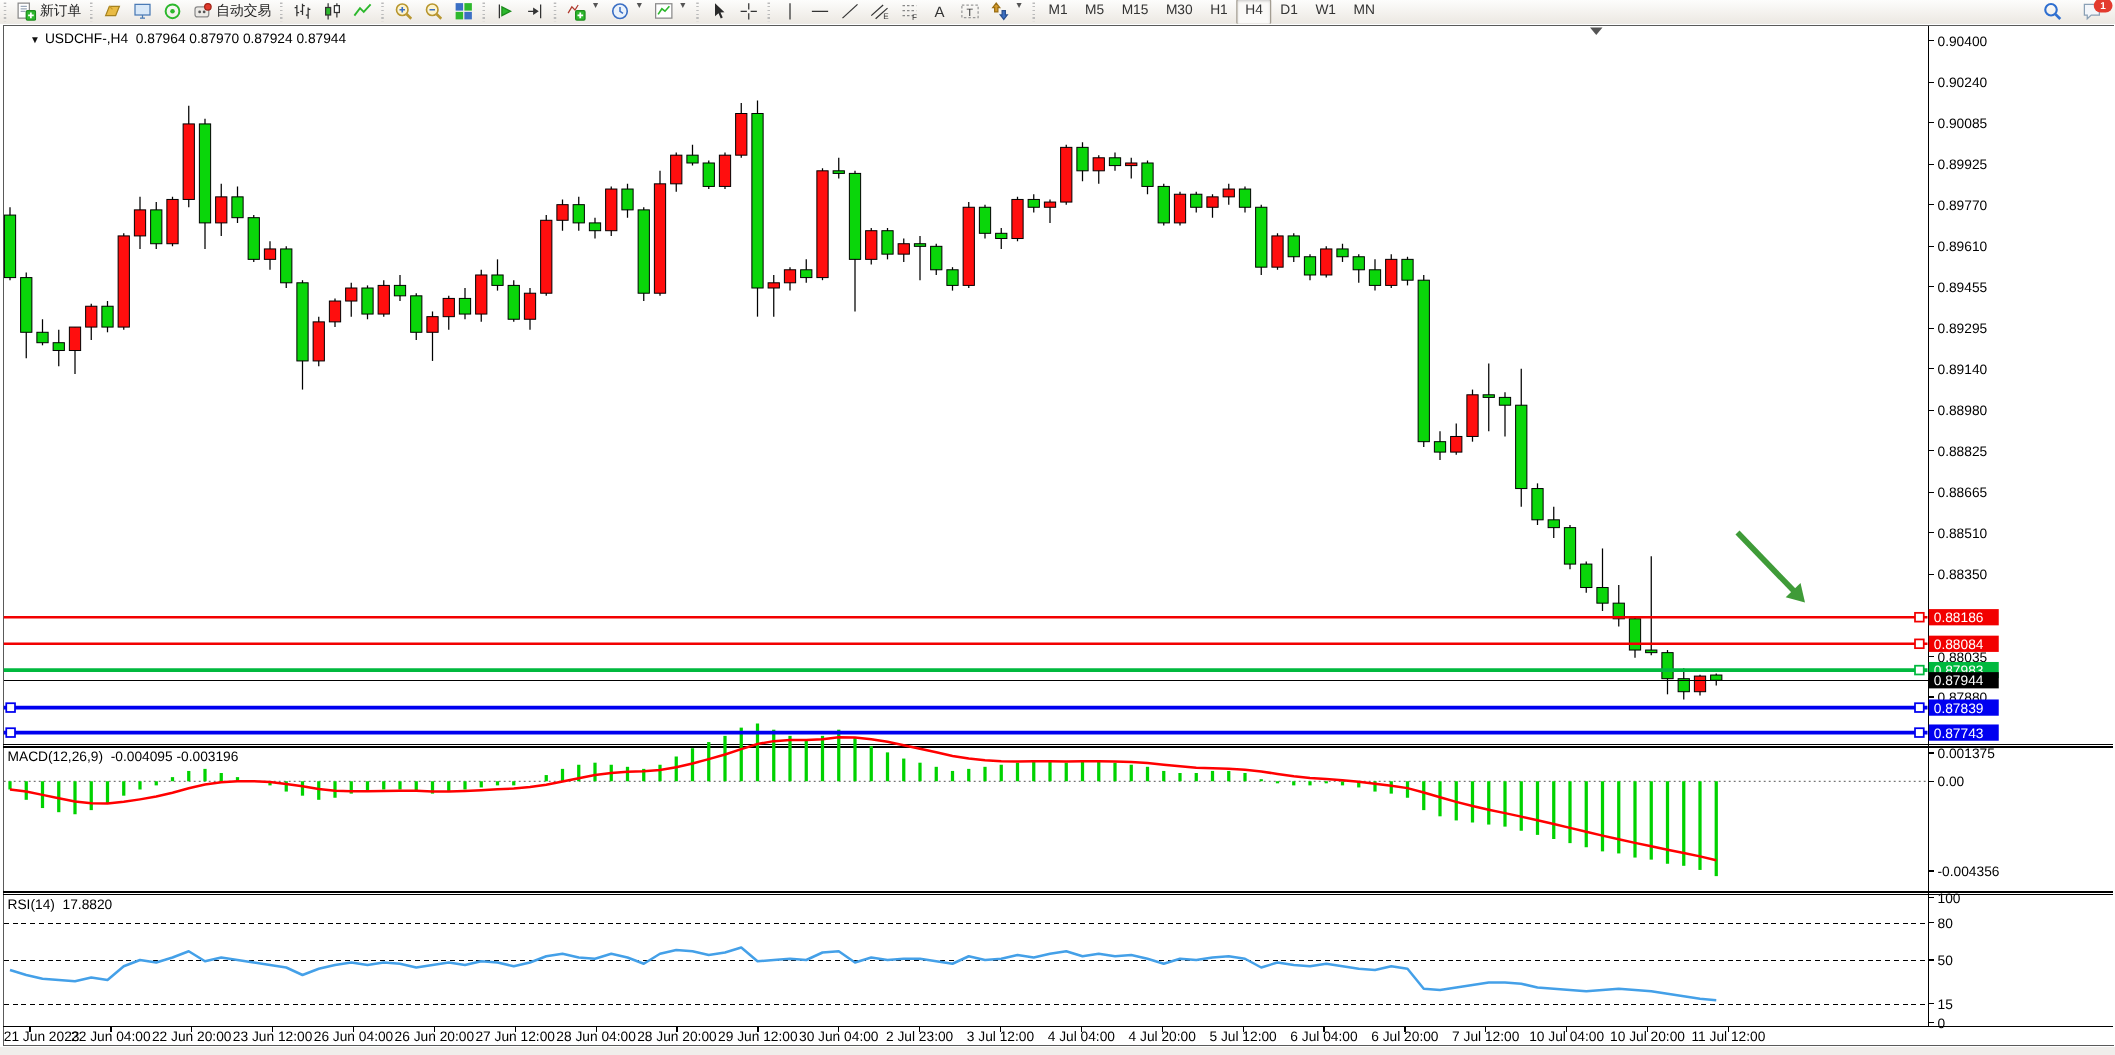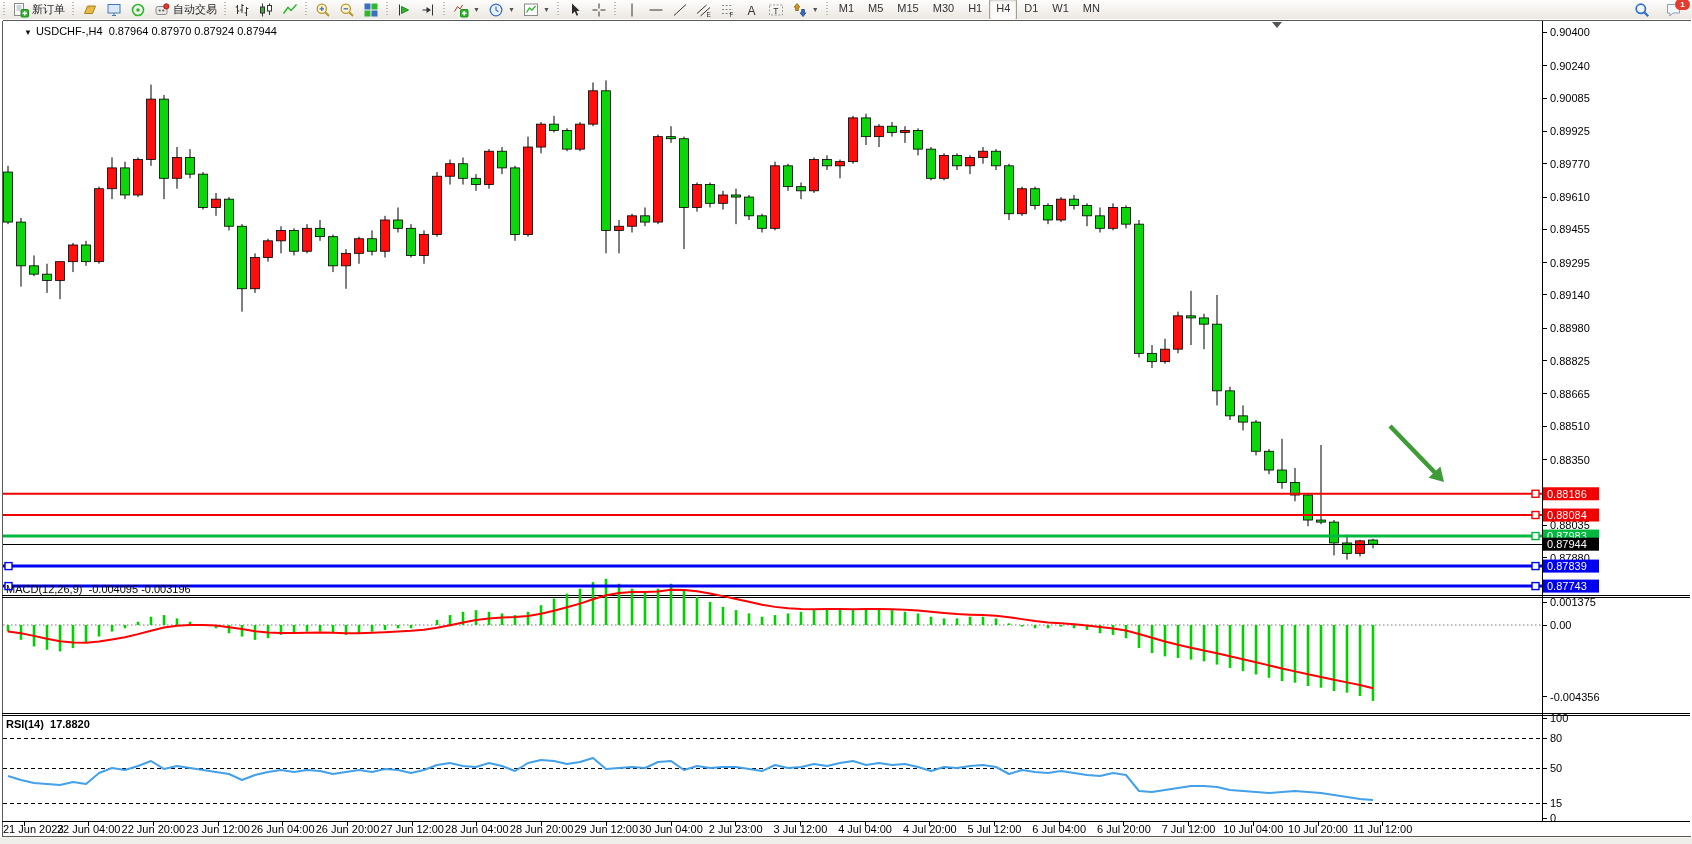--- a/index.html
+++ b/index.html
@@ -4,38 +4,38 @@
 <style>
   html,body{margin:0;padding:0;width:1692px;height:844px;overflow:hidden;
     font-family:"Liberation Sans","DejaVu Sans",sans-serif;background:#f0eeeb;}
   #toolbar{position:absolute;left:0;top:0;width:1692px;height:19px;
     background:linear-gradient(#fdfdfc,#ece8e2);border-bottom:1px solid #cfcac2;
     display:flex;align-items:center;font-size:11px;color:#222;user-select:none;}
   .tb-group{display:flex;align-items:center;height:19px;}
   .tb-grip{width:5px;height:15px;margin:0 2px;
     background-image:repeating-linear-gradient(#bbb,#bbb 1px,transparent 1px,transparent 3px);
     background-size:2px 100%;background-repeat:repeat-y;background-position:1px 0;}
-  .tb-btn{display:flex;align-items:center;gap:3px;padding:1px 3px;height:17px;
+  .tb-btn{display:flex;gap:3px;padding:1px 3px;height:17px;
     border:1px solid transparent;border-radius:2px;cursor:default;}
   .tb-btn svg{display:block;}
   .tb-label{white-space:nowrap;}
   .tb-caret{font-size:7px;color:#555;margin-left:1px;}
   .tf-btn{padding:2px 6px;height:15px;line-height:13px;color:#333;border:1px solid transparent;border-radius:2px;}
   .tf-btn.active{border:1px solid #a39d92;background:#fbfaf8;box-shadow:inset 0 1px 2px rgba(0,0,0,.18);}
   #tb-right{position:absolute;right:6px;top:0;height:19px;display:flex;align-items:center;gap:8px;}
   .badge{position:absolute;top:-1px;right:-5px;min-width:11px;height:11px;border-radius:6px;
     background:#e33b2e;color:#fff;font-size:8px;line-height:11px;text-align:center;padding:0 2px;
     font-weight:bold;}
   #chartwrap{position:absolute;left:0;top:19px;width:1692px;height:825px;background:#fff;}
   #chart-svg{position:absolute;left:0;top:0;}
   .ovl{position:absolute;font-size:11px;color:#000;white-space:nowrap;}
   #symbol-label{left:8px;top:6px;margin-left:16px;}
   #symbol-label .tri{font-size:8px;color:#111;margin-right:4px;}
-  #macd-label{left:6px;top:564px;}
-  #rsi-label{left:6px;top:699px;font-weight:bold;}
+  #macd-label{left:6px;top:581px;}
+  #rsi-label{left:6px;top:699px;}
   text{font-family:"Liberation Sans","DejaVu Sans",sans-serif;}
 </style>
 </head>
 <body>
 
 <div id="toolbar">
     <div class="tb-grip"></div>
     <div class="tb-group">
       <div class="tb-btn">
         <svg width="16" height="16" viewBox="0 0 16 16" fill="none" stroke-width="1">

